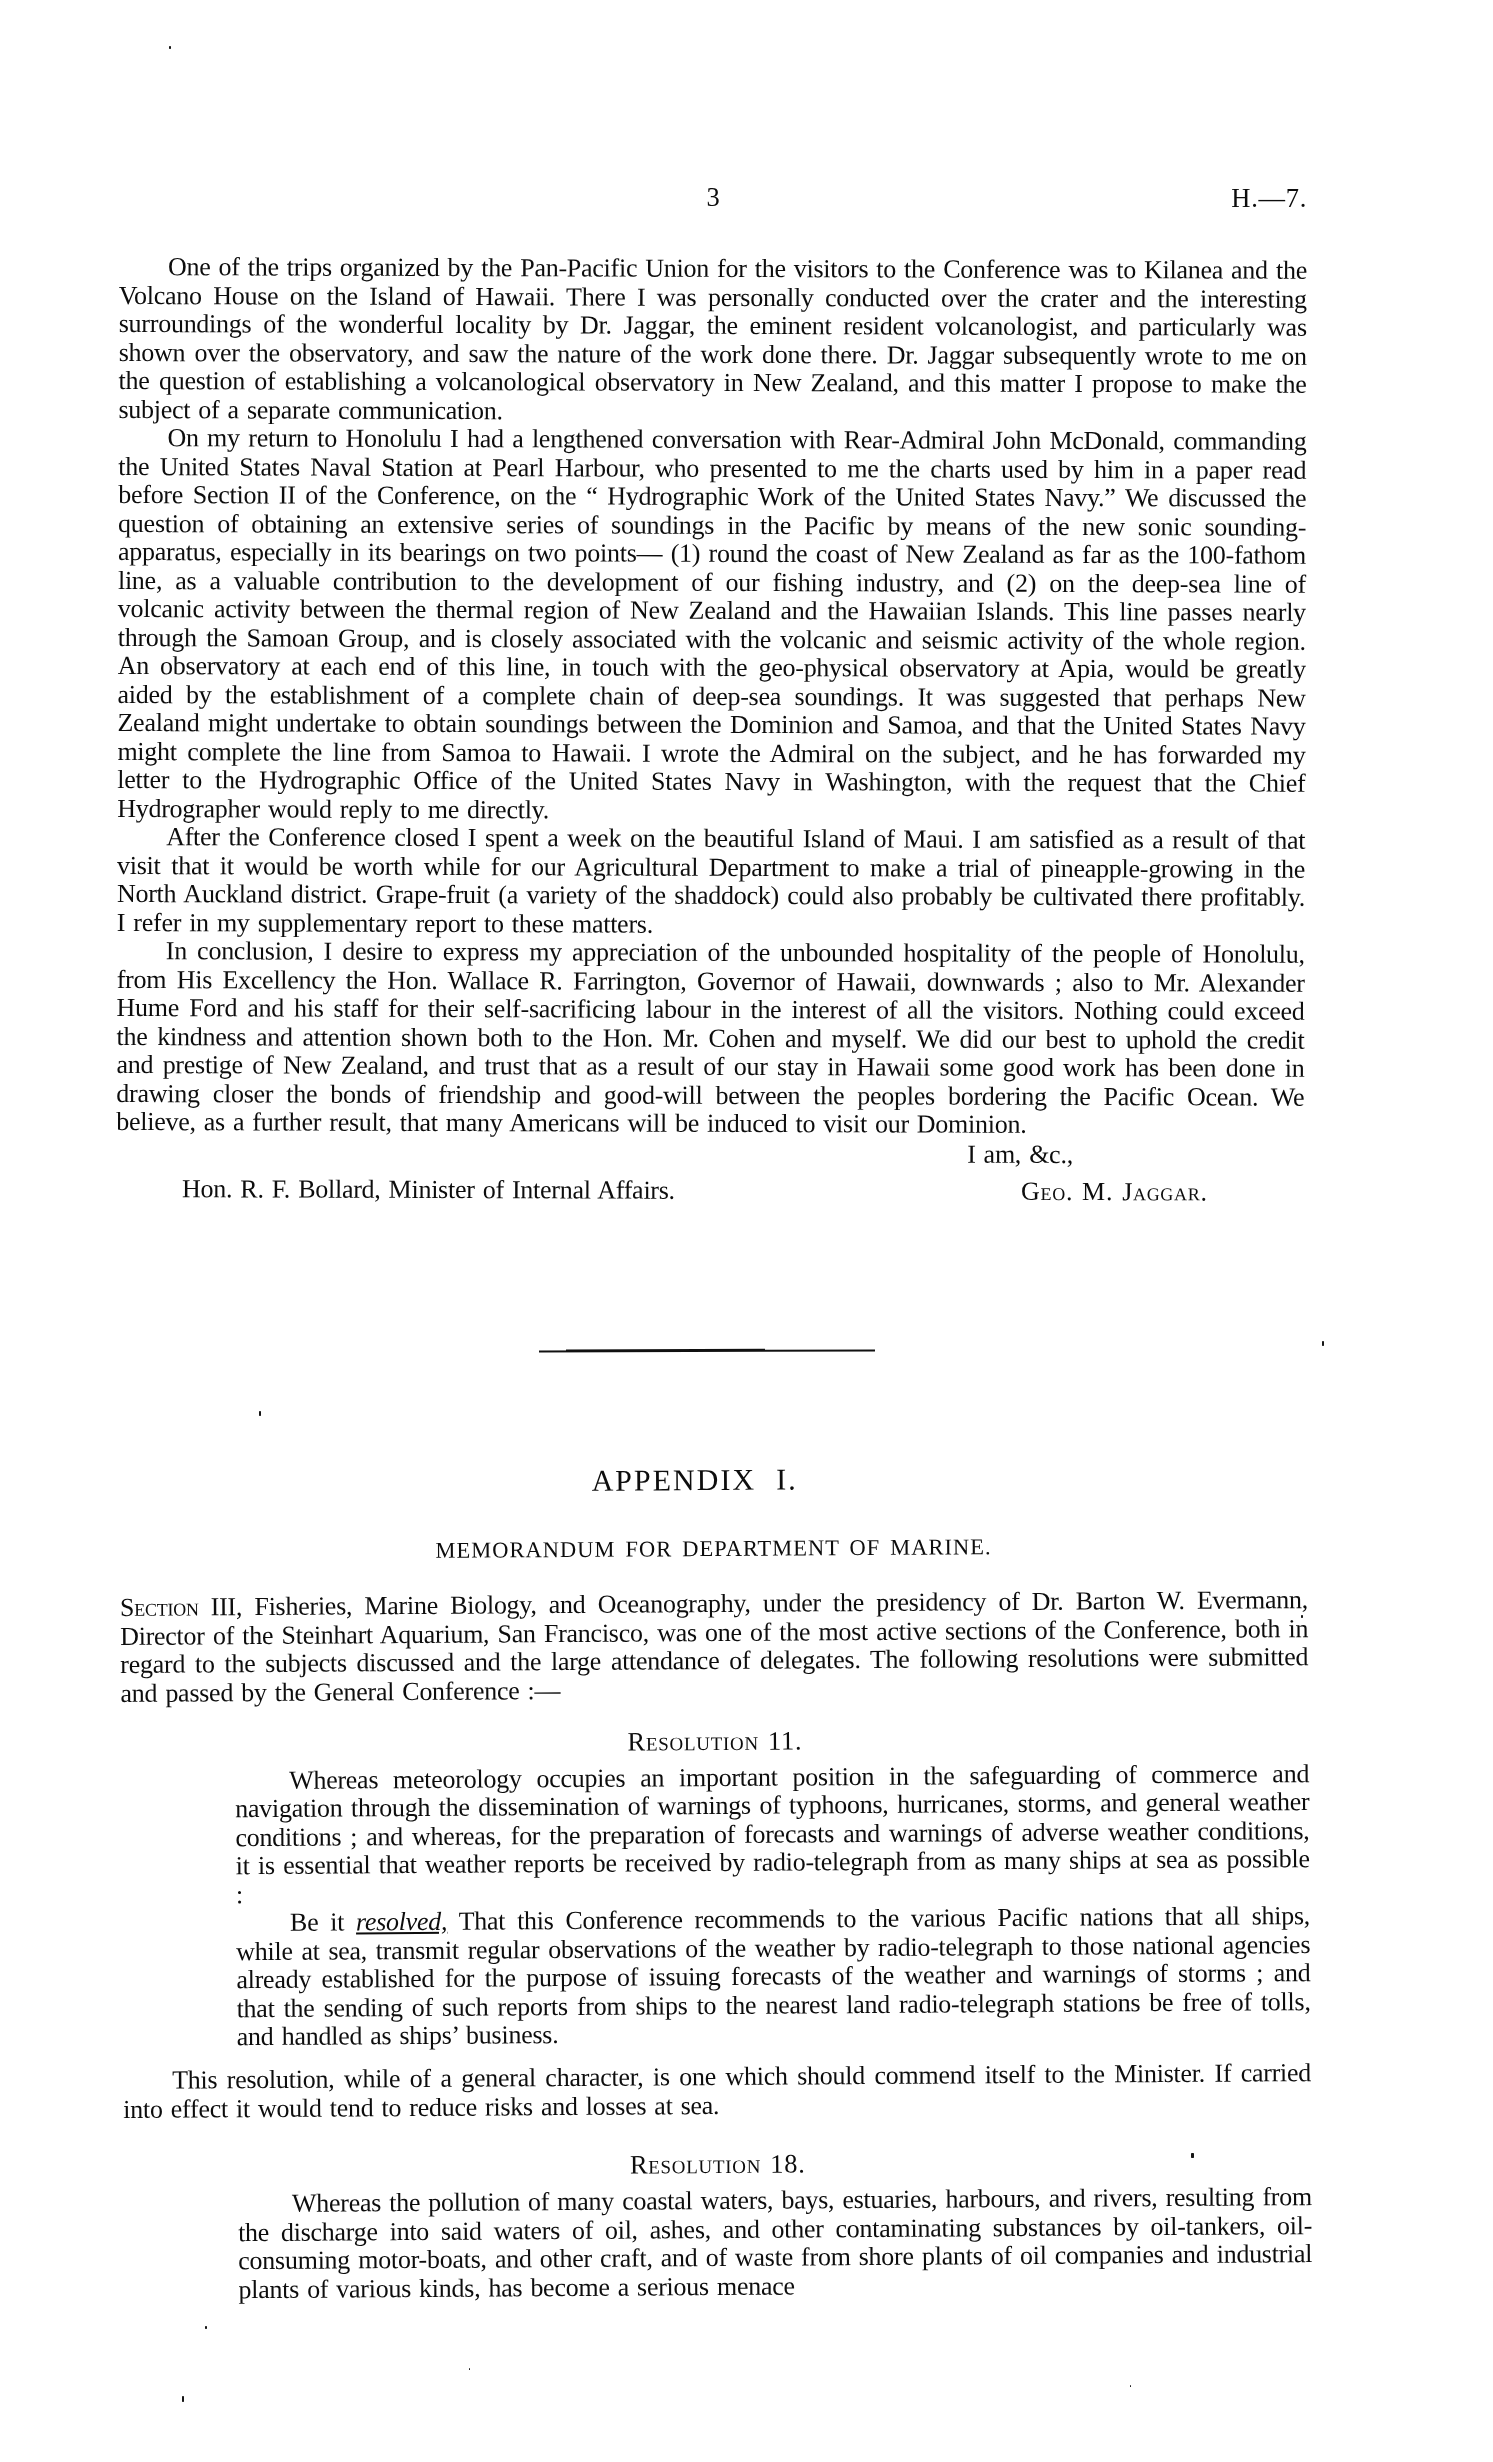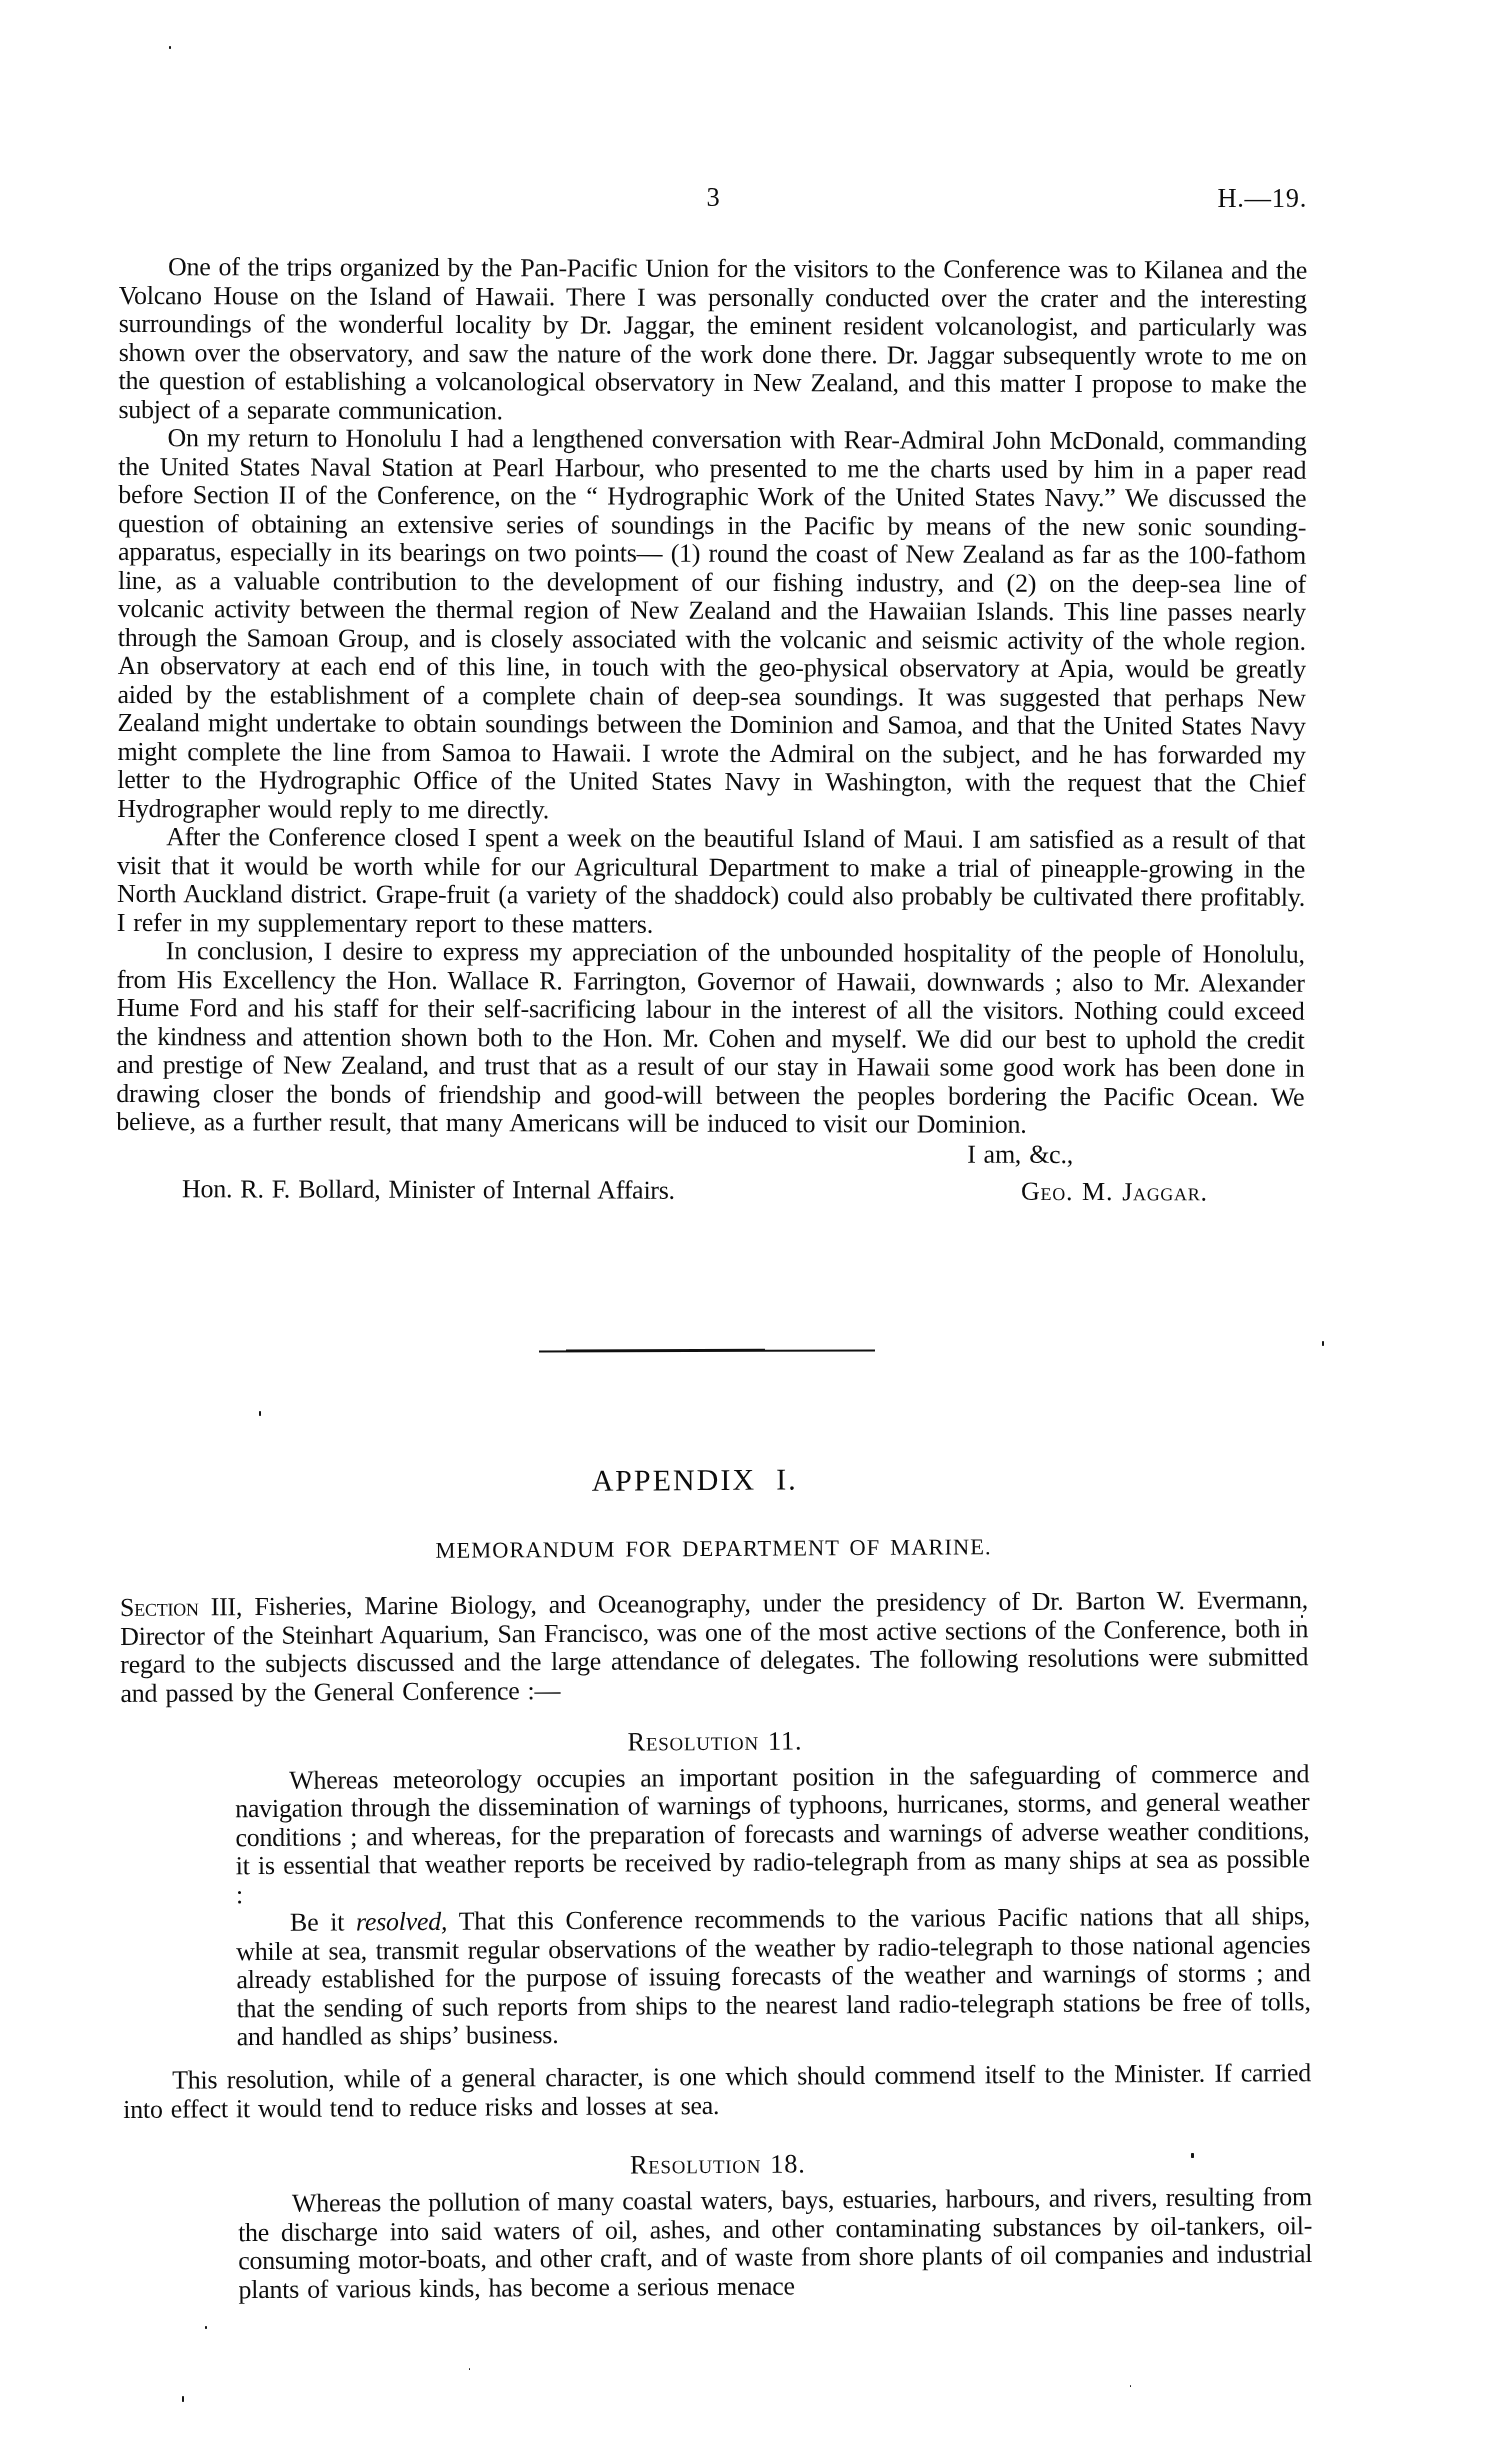--- a/index.html
+++ b/index.html
@@ -33,21 +33,21 @@
     transform: rotate(0.18deg);
     transform-origin: 0 0;
   }
   .letter p { margin: 0; text-indent: 49px; }
   .valediction { margin: 0 0 0 851px; line-height: 30px; }
   .sig-row { position: relative; height: 34px; margin-top: 8px; }
   .addressee { position: absolute; left: 66px; }
   .signature { position: absolute; left: 905px; letter-spacing: 0.7px; }
 
   .sc { font-variant: small-caps; }
-  .ital { font-style: italic; }
+  .ital { font-style: italic; text-decoration: underline; }
 
   
   .divider {
     position: absolute;
     top: 1350px; left: 539px; width: 336px; height: 2px;
     background: #111;
     transform: rotate(-0.2deg);
   }
   .divider::after {
     content: ""; position: absolute; left: 26.5px; top: -0.7px;
@@ -91,21 +91,21 @@
     position: absolute; background: #161616; border-radius: 0.7px;
   }
 </style>
 </head>
 <body>
 
 <div class="page">
 
   <header class="pagehead">
     <span class="pgnum">3</span>
-    <span class="docref">H.—19.</span>
+    <span class="docref">H.—7.</span>
   </header>
 
   <section class="letter">
     <p>One of the trips organized by the Pan-Pacific Union for the visitors to the Conference was to Kilanea and the Volcano House on the Island of Hawaii.  There I was personally conducted over the crater and the interesting surroundings of the wonderful locality by Dr. Jaggar, the eminent resident volcanologist, and particularly was shown over the observatory, and saw the nature of the work done there.  Dr. Jaggar subsequently wrote to me on the question of establishing a volcanological observatory in New Zealand, and this matter I propose to make the subject of a separate communication.</p>
     <p>On my return to Honolulu I had a lengthened conversation with Rear-Admiral John McDonald, commanding the United States Naval Station at Pearl Harbour, who presented to me the charts used by him in a paper read before Section II of the Conference, on the “ Hydrographic Work of the United States Navy.”  We discussed the question of obtaining an extensive series of soundings in the Pacific by means of the new sonic sounding-apparatus, especially in its bearings on two points— (1) round the coast of New Zealand as far as the 100-fathom line, as a valuable contribution to the development of our fishing industry, and (2) on the deep-sea line of volcanic activity between the thermal region of New Zealand and the Hawaiian Islands.  This line passes nearly through the Samoan Group, and is closely associated with the volcanic and seismic activity of the whole region.  An observatory at each end of this line, in touch with the geo-physical observatory at Apia, would be greatly aided by the establishment of a complete chain of deep-sea soundings.  It was suggested that perhaps New Zealand might undertake to obtain soundings between the Dominion and Samoa, and that the United States Navy might complete the line from Samoa to Hawaii.  I wrote the Admiral on the subject, and he has forwarded my letter to the Hydrographic Office of the United States Navy in Washington, with the request that the Chief Hydrographer would reply to me directly.</p>
     <p>After the Conference closed I spent a week on the beautiful Island of Maui.  I am satisfied as a result of that visit that it would be worth while for our Agricultural Department to make a trial of pineapple-growing in the North Auckland district.  Grape-fruit (a variety of the shaddock) could also probably be cultivated there profitably.  I refer in my supplementary report to these matters.</p>
     <p>In conclusion, I desire to express my appreciation of the unbounded hospitality of the people of Honolulu, from His Excellency the Hon. Wallace R. Farrington, Governor of Hawaii, downwards ; also to Mr. Alexander Hume Ford and his staff for their self-sacrificing labour in the interest of all the visitors.  Nothing could exceed the kindness and attention shown both to the Hon. Mr. Cohen and myself.  We did our best to uphold the credit and prestige of New Zealand, and trust that as a result of our stay in Hawaii some good work has been done in drawing closer the bonds of friendship and good-will between the peoples bordering the Pacific Ocean.  We believe, as a further result, that many Americans will be induced to visit our Dominion.</p>
 
     <div class="valediction">I am, &amp;c.,</div>
 

